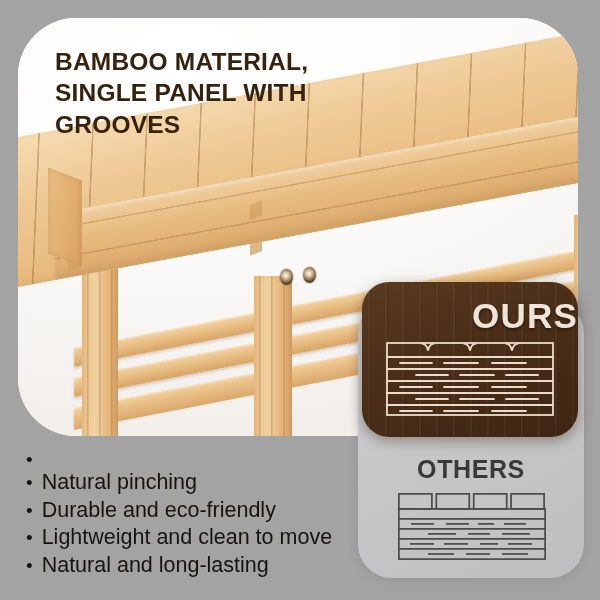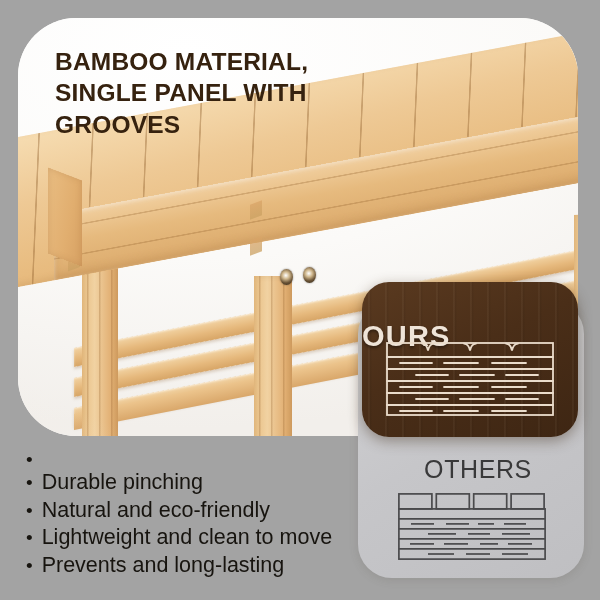--- a/index.html
+++ b/index.html
@@ -225,27 +225,27 @@
     left: 358px;
     top: 300px;
     width: 226px;
     height: 278px;
     border-radius: 34px;
     background: linear-gradient(148deg, #d2d2d4 0%, #c6c6c9 48%, #bfbfc2 100%);
     box-shadow: 0 2px 10px rgba(90,80,70,0.16);
   }
   #others-label {
     position: absolute;
-    left: 7px;
+    left: 0;
     top: 155px;
     width: 226px;
     text-align: center;
     color: #39393a;
     font-size: 25px;
-    font-weight: normal;
+    font-weight: bold;
     letter-spacing: 0.6px;
   }
   #others-diagram {
     position: absolute;
     left: 40px;
     top: 193px;
     width: 148px;
     height: 67px;
   }
 
@@ -270,27 +270,26 @@
       ),
       linear-gradient(155deg, #5a3a20 0%, #4a2e18 45%, #3e2613 100%);
     box-shadow: 0 4px 14px rgba(60,40,22,0.42);
     overflow: hidden;
   }
   #ours-label {
     position: absolute;
     left: 0;
     top: 14px;
     width: 216px;
-    text-align: left;
+    text-align: right;
     color: #efe4d8;
-    font-size: 29px;
+    font-size: 35px;
     font-weight: bold;
     letter-spacing: 1.2px;
     text-shadow: 0 2px 3px rgba(0,0,0,0.4);
-    margin-top: 24px;
   }
   #ours-diagram {
     position: absolute;
     left: 24px;
     top: 60px;
     width: 168px;
     height: 74px;
   }
 </style>
 </head>
@@ -333,33 +332,33 @@
   <div id="heading">BAMBOO MATERIAL,
 SINGLE PANEL WITH
 GROOVES</div>
 
   <ul id="bullets">
     <li>
       <span class="dot">•</span>
     </li>
     <li>
       <span class="dot">•</span>
-      <span>Durable pinching</span>
+      <span>Natural pinching</span>
     </li>
     <li>
       <span class="dot">•</span>
-      <span>Natural and eco-friendly</span>
+      <span>Durable and eco-friendly</span>
     </li>
     <li>
       <span class="dot">•</span>
       <span>Lightweight and clean to move</span>
     </li>
     <li>
       <span class="dot">•</span>
-      <span>Prevents and long-lasting</span>
+      <span>Natural and long-lasting</span>
     </li>
   </ul>
 
   <div id="others-panel">
     <div id="others-label">OTHERS</div>
     <svg id="others-diagram" viewBox="0 0 148 67" fill="none" stroke="#4a4a4c" stroke-width="1.7">
 
       <rect x="0.9" y="0.9" width="33" height="15"></rect>
       <rect x="38.3" y="0.9" width="33" height="15"></rect>
       <rect x="75.7" y="0.9" width="33" height="15"></rect>

